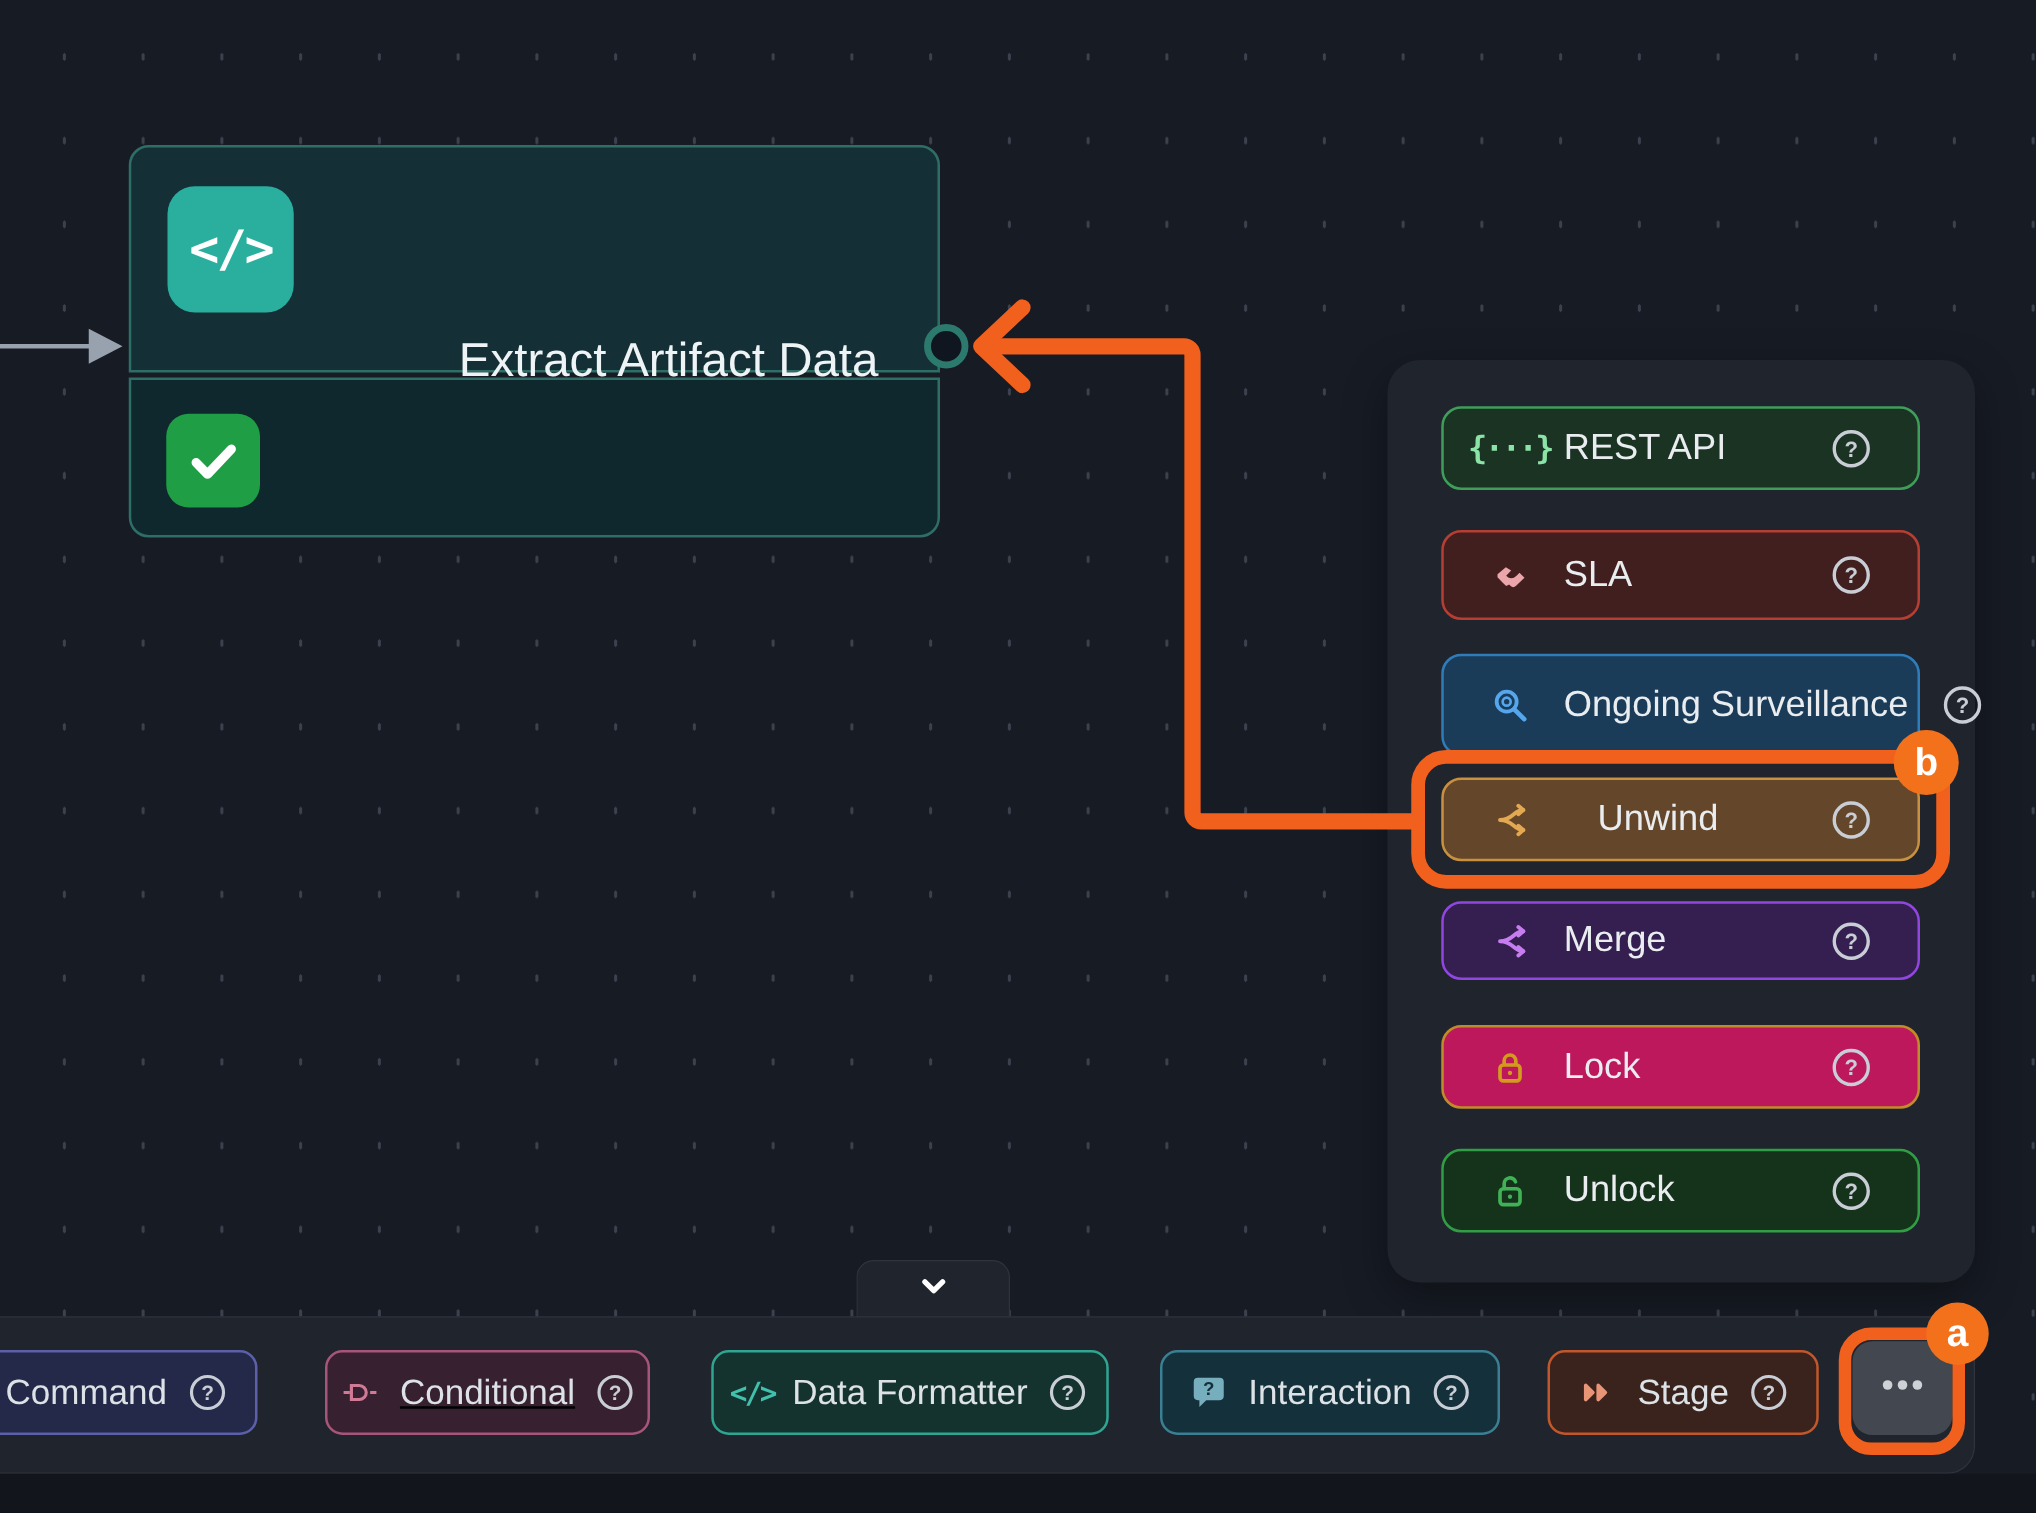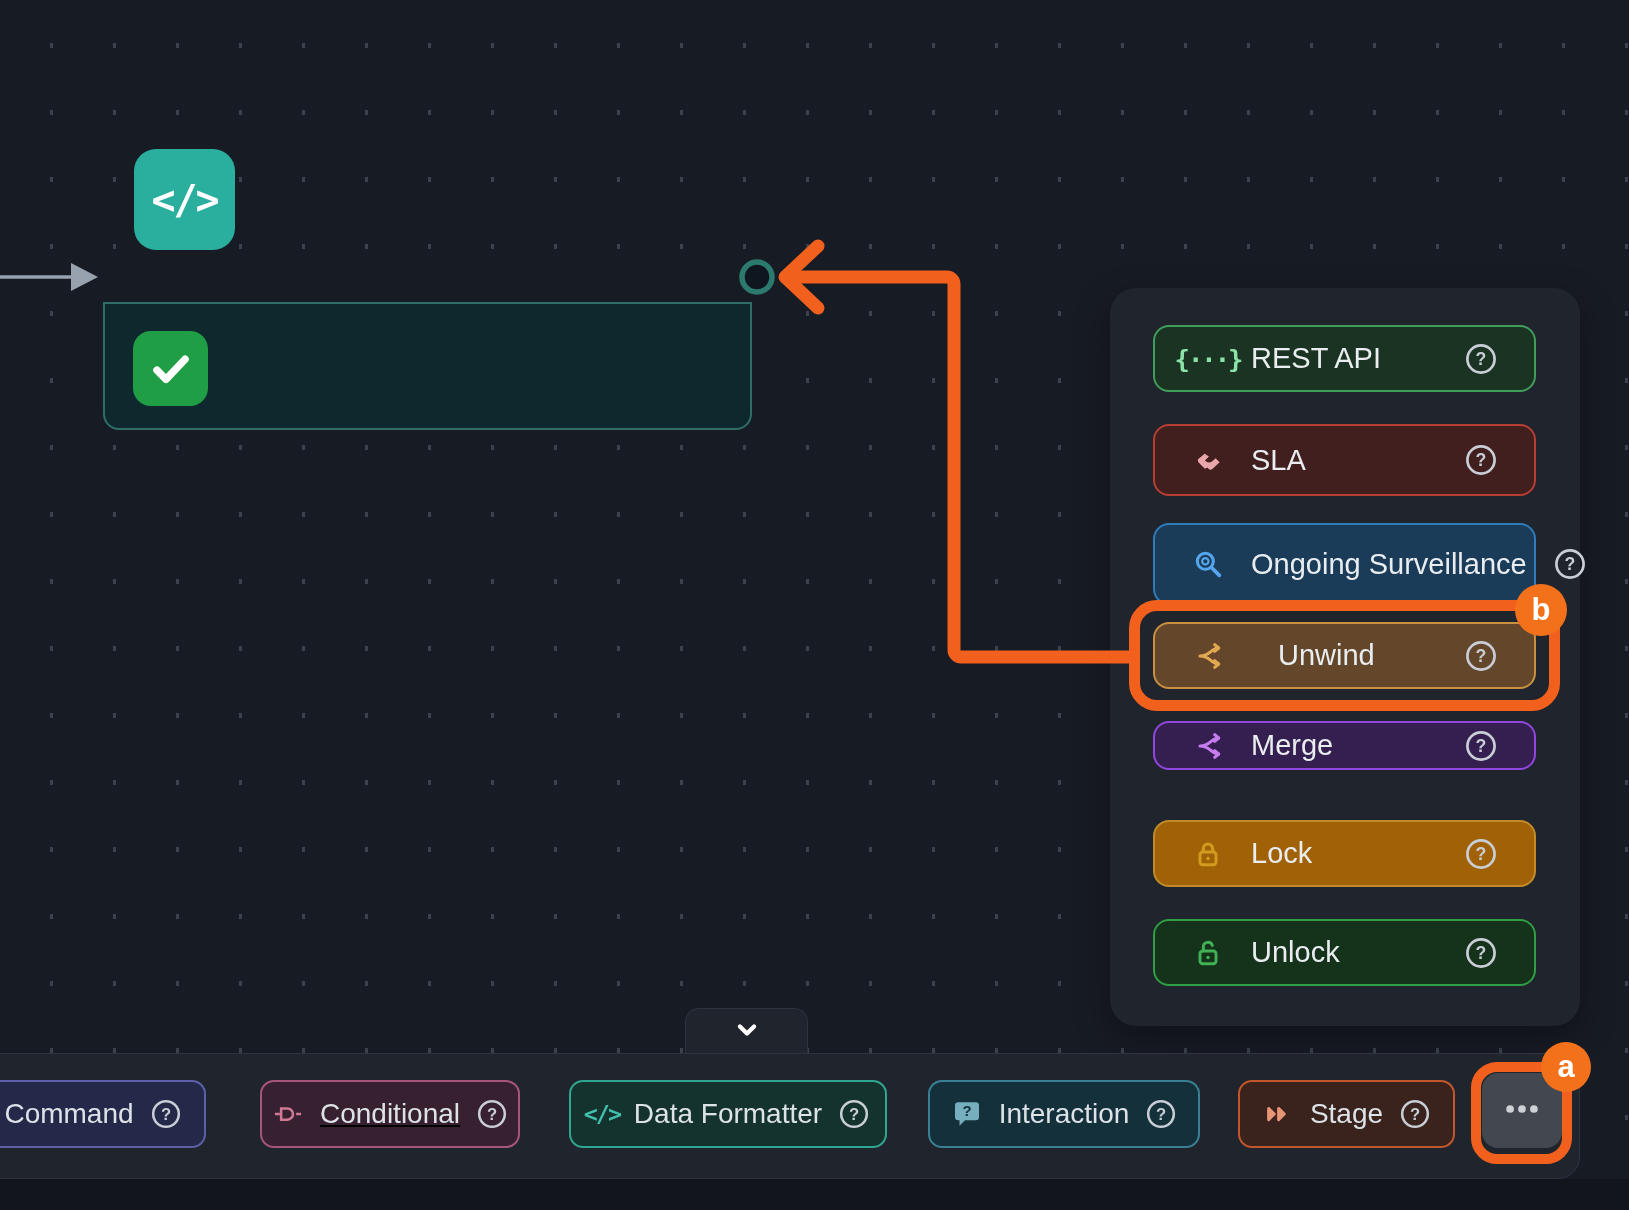--- a/index.html
+++ b/index.html
@@ -53,20 +53,24 @@
   .tb-icon{width:32px;height:32px;display:flex;align-items:center;justify-content:center;flex:0 0 32px;}
   .tb-help{width:32px;height:32px;flex:0 0 32px;}
   .more-btn{position:absolute;left:1482px;top:1073px;width:80px;height:75px;border-radius:16px;
     background:#43474f;display:flex;align-items:center;justify-content:center;cursor:pointer;}
 </style>
 </head>
 <body>
 
 <div class="stage">
 
+  <div class="node-header">
+    <div class="node-title">Extract Artifact Data</div>
+    <div class="node-subtitle" style="color: rgb(104, 200, 183);">Data Formatter</div>
+  </div>
   <div class="node-body"></div>
   <div class="node-icon" style="background: rgb(42, 175, 159);">&lt;/&gt;</div>
   <div class="check-box" style="background: rgb(31, 158, 69);">
     <svg width="52" height="52" viewBox="0 0 24 24" fill="none">
       <path d="M5.5 12.5l4.2 4.3L18.5 7.5" stroke="#ffffff" stroke-width="3.4" stroke-linecap="round" stroke-linejoin="round"></path>
     </svg>
   </div>
 
   <div class="panel">
       <div class="menu-item" style="top: 37px; height: 67px; border-color: rgb(63, 158, 90); background: rgb(26, 51, 34);">
@@ -112,35 +116,35 @@
             <path d="M17 3.5L20 6l-3 2.5"></path>
             <path d="M17 15.5L20 18l-3 2.5"></path>
           </svg>
         </span>
     <span class="mi-label" style="color: rgb(233, 237, 240); margin-left: 27px;">Unwind</span>
     <span class="mi-help"><svg width="34" height="34" viewBox="0 0 24 24" fill="none">
             <circle cx="12" cy="12" r="9.6" stroke="#c9ced6" stroke-width="1.9"></circle>
             <text x="12" y="16.4" text-anchor="middle" font-family="Liberation Sans,sans-serif" font-size="12.5" font-weight="bold" fill="#c9ced6">?</text>
           </svg></span>
   </div>
-      <div class="menu-item" style="top: 433px; height: 49px; border-color: rgb(145, 70, 224); background: rgb(53, 31, 80);">
+      <div class="menu-item" style="top: 433px; height: 63px; border-color: rgb(145, 70, 224); background: rgb(53, 31, 80);">
     <span class="mi-icon">
           <svg width="32" height="32" viewBox="0 0 24 24" fill="none" stroke="#c77df0" stroke-width="2.3" stroke-linecap="round" stroke-linejoin="round">
             <path d="M20 6c-6 0-6 6-14 6 8 0 8 6 14 6"></path>
             <path d="M17 3.5L20 6l-3 2.5"></path>
             <path d="M17 15.5L20 18l-3 2.5"></path>
           </svg>
         </span>
     <span class="mi-label" style="color: rgb(233, 237, 240);">Merge</span>
     <span class="mi-help"><svg width="34" height="34" viewBox="0 0 24 24" fill="none">
             <circle cx="12" cy="12" r="9.6" stroke="#c9ced6" stroke-width="1.9"></circle>
             <text x="12" y="16.4" text-anchor="middle" font-family="Liberation Sans,sans-serif" font-size="12.5" font-weight="bold" fill="#c9ced6">?</text>
           </svg></span>
   </div>
-      <div class="menu-item" style="top: 532px; height: 67px; border-color: rgb(192, 139, 40); background: #a16207; align-items: center;">
+      <div class="menu-item" style="top: 532px; height: 67px; border-color: rgb(192, 139, 40); background: #be185d; align-items: center;">
     <span class="mi-icon">
           <svg width="32" height="32" viewBox="0 0 24 24" fill="none" stroke="#d29b1e">
             <rect x="6" y="10.5" width="12" height="9.5" rx="2" stroke-width="2.2"></rect>
             <path d="M8.5 10.5V8a3.5 3.5 0 0 1 7 0v2.5" stroke-width="2.2"></path>
             <circle cx="12" cy="15.3" r="1.3" fill="#d29b1e" stroke="none"></circle>
           </svg>
         </span>
     <span class="mi-label" style="color: rgb(233, 237, 240);">Lock</span>
     <span class="mi-help"><svg width="34" height="34" viewBox="0 0 24 24" fill="none">
             <circle cx="12" cy="12" r="9.6" stroke="#c9ced6" stroke-width="1.9"></circle>

